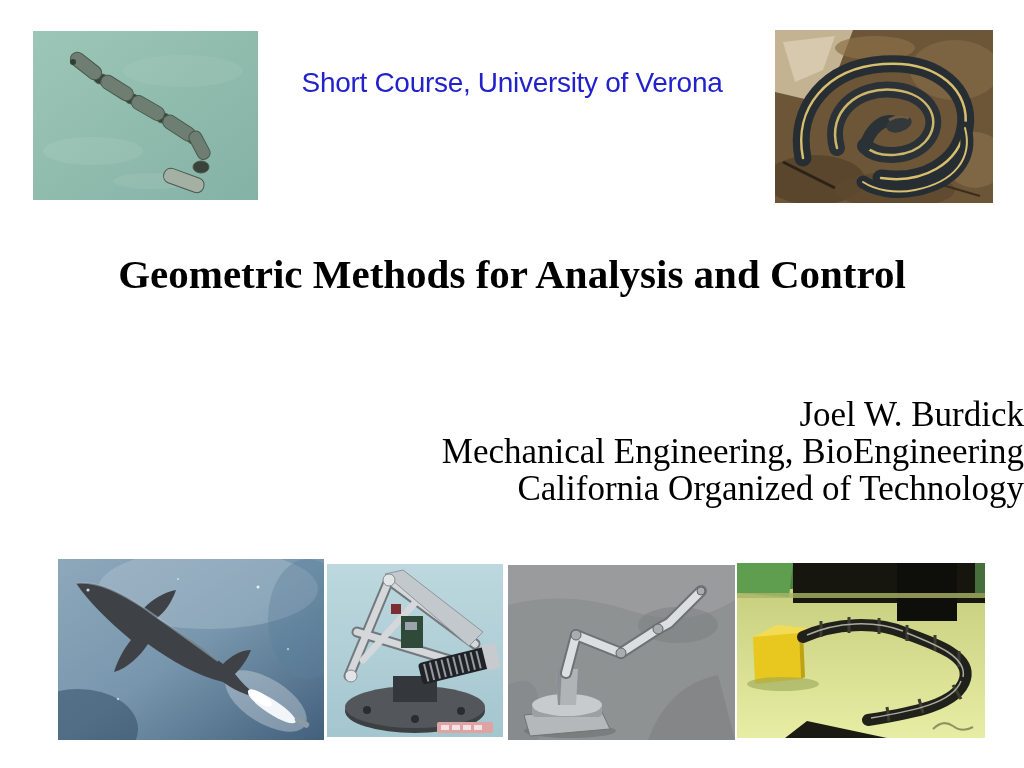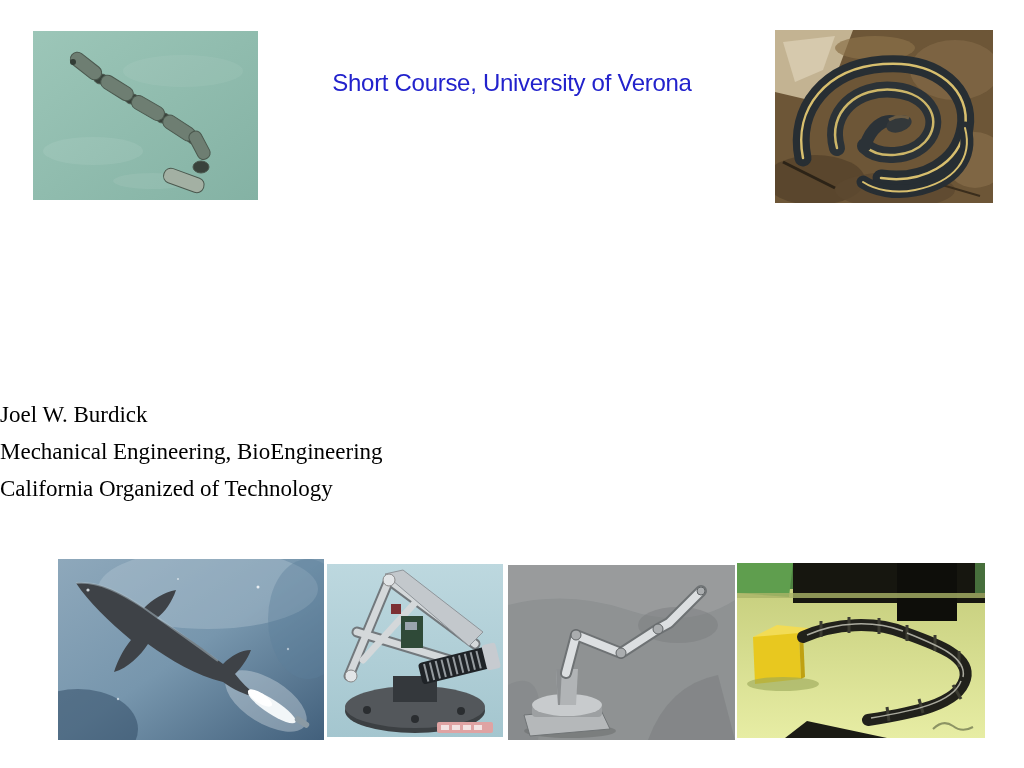--- a/index.html
+++ b/index.html
@@ -7,25 +7,25 @@
   .slide{position:relative;width:1024px;height:768px;background:#ffffff;overflow:hidden;}
   .photo{position:absolute;margin:0;padding:0;}
   .photo svg{display:block;width:100%;height:100%;}
   .photo-top-left{left:33px;top:31px;width:225px;height:169px;}
   .photo-top-right{left:775px;top:30px;width:218px;height:173px;}
   .photo-shark{left:58px;top:559px;width:266px;height:181px;}
   .photo-mech{left:327px;top:564px;width:176px;height:173px;}
   .photo-arm{left:508px;top:565px;width:227px;height:175px;}
   .photo-floor{left:737px;top:563px;width:248px;height:175px;}
   .header-block{position:absolute;left:0;right:0;top:63px;text-align:center;
-    font-size:24px;line-height:39px;letter-spacing:-0.3px;}
+    font-size:28px;line-height:39px;letter-spacing:-0.3px;}
   .title-block{position:absolute;left:0;right:0;top:247px;text-align:center;color:#000;
     font-family:"Liberation Serif",serif;font-weight:bold;font-size:41px;line-height:55px;}
-  .authors-block{position:absolute;left:0;right:0;top:396px;text-align:left;color:#000;
-    font-family:"Liberation Serif",serif;font-size:23px;line-height:37px;}
+  .authors-block{position:absolute;left:0;right:0;top:396px;text-align:right;color:#000;
+    font-family:"Liberation Serif",serif;font-size:35px;line-height:37px;}
 </style>
 </head>
 <body>
 
 <div class="slide">
 
   <figure class="photo photo-top-left" aria-label="photo: segmented snake robot swimming in teal water">
     <svg viewBox="0 0 225 169" preserveAspectRatio="none">
       <defs>
         <linearGradient id="eelw" x1="0" y1="0" x2="1" y2="1">
@@ -82,20 +82,21 @@
         <path d="M 190,98 C 198,128 180,152 140,160 C 120,164 100,160 88,152" stroke="#272e33" stroke-width="13"></path>
         <path d="M 190,98 C 198,128 180,152 140,160 C 120,164 100,160 88,152" stroke="#d8bf6e" stroke-width="2"></path>
         <path d="M 90,116 C 96,98 108,88 120,92" stroke="#2b3237" stroke-width="12"></path>
       </g>
       <ellipse cx="124" cy="94" rx="13" ry="8" fill="#33383a" transform="rotate(-18 124 94)"></ellipse>
       <path d="M 114,90 q 10,-6 20,-2" stroke="#6d5c42" stroke-width="3" fill="none"></path>
     </svg>
   </figure>
 
   <div class="title-block">
+    <div>Geometric Methods for Analysis and Control</div>
   </div>
 
   <div class="authors-block">
     <div>Joel W. Burdick</div>
     <div>Mechanical Engineering, BioEngineering</div>
     <div>California Organized of Technology</div>
   </div>
 
   <figure class="photo photo-shark" aria-label="photo: shark swimming underwater">
     <svg viewBox="0 0 266 181" preserveAspectRatio="none">

